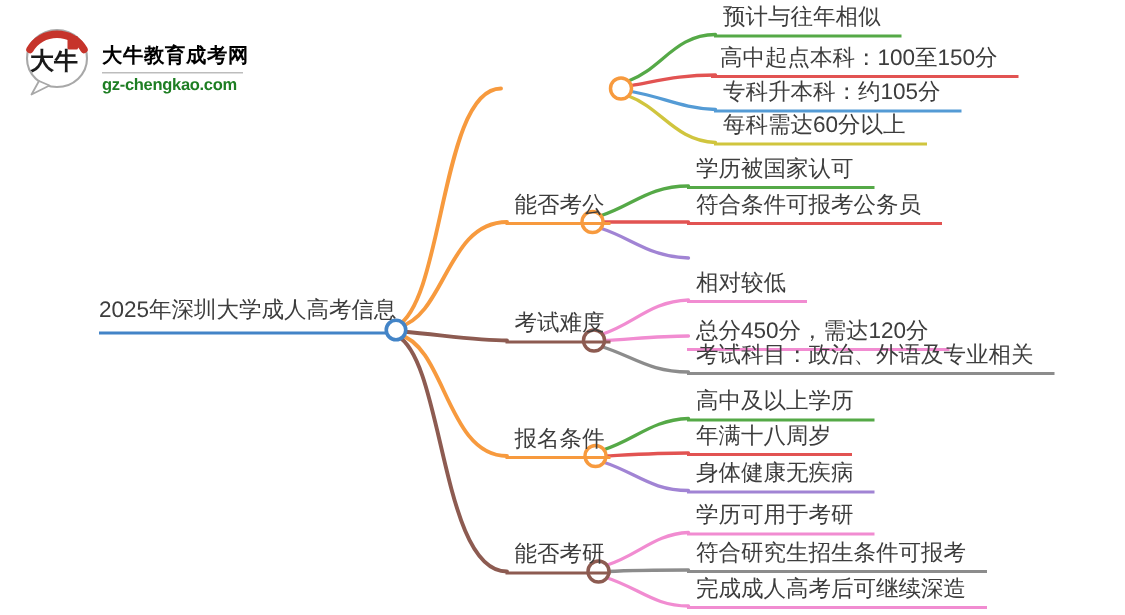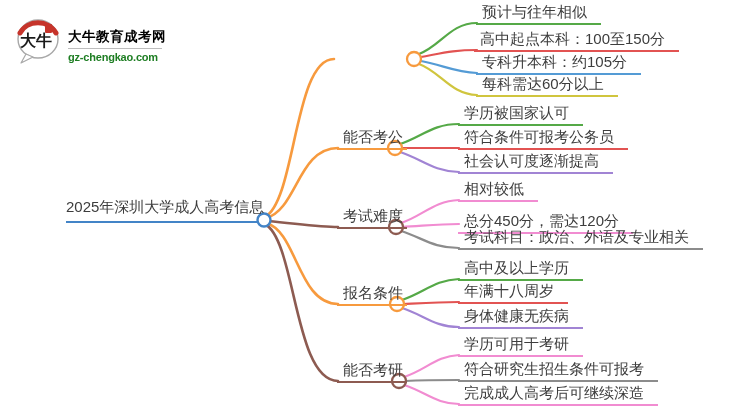--- a/index.html
+++ b/index.html
@@ -87,21 +87,20 @@
   <div class="node branch" style="left: 337px; top: 284px; border-bottom-color: rgb(247, 154, 62);">报名条件</div>
   <div class="node branch" style="left: 337px; top: 361px; border-bottom-color: rgb(141, 91, 81);">能否考研</div>
 
   <div class="node" style="left: 476px; top: 3px; border-bottom-color: rgb(85, 169, 71);">预计与往年相似</div>
   <div class="node" style="left: 474px; top: 30px; border-bottom-color: rgb(226, 83, 82);">高中起点本科：100至150分</div>
   <div class="node" style="left: 476px; top: 53px; border-bottom-color: rgb(84, 155, 213);">专科升本科：约105分</div>
   <div class="node" style="left: 476px; top: 75px; border-bottom-color: rgb(208, 197, 62);">每科需达60分以上</div>
 
   <div class="node" style="left: 458px; top: 104px; border-bottom-color: rgb(85, 169, 71);">学历被国家认可</div>
   <div class="node" style="left: 458px; top: 128px; border-bottom-color: rgb(226, 83, 82);">符合条件可报考公务员</div>
-  <div class="node" style="left: 458px; top: 152px; border-bottom-color: rgb(161, 132, 212);">社会认可度逐渐提高</div>
 
   <div class="node" style="left: 458px; top: 180px; border-bottom-color: rgb(241, 140, 209);">相对较低</div>
   <div class="node" style="left: 458px; top: 212px; border-bottom-color: rgb(241, 140, 209);">总分450分，需达120分</div>
   <div class="node" style="left: 458px; top: 228px; border-bottom-color: rgb(140, 140, 140);">考试科目：政治、外语及专业相关</div>
 
   <div class="node" style="left: 458px; top: 259px; border-bottom-color: rgb(85, 169, 71);">高中及以上学历</div>
   <div class="node" style="left: 458px; top: 282px; border-bottom-color: rgb(226, 83, 82);">年满十八周岁</div>
   <div class="node" style="left: 458px; top: 307px; border-bottom-color: rgb(161, 132, 212);">身体健康无疾病</div>
 
   <div class="node" style="left: 458px; top: 335px; border-bottom-color: rgb(241, 140, 209);">学历可用于考研</div>

